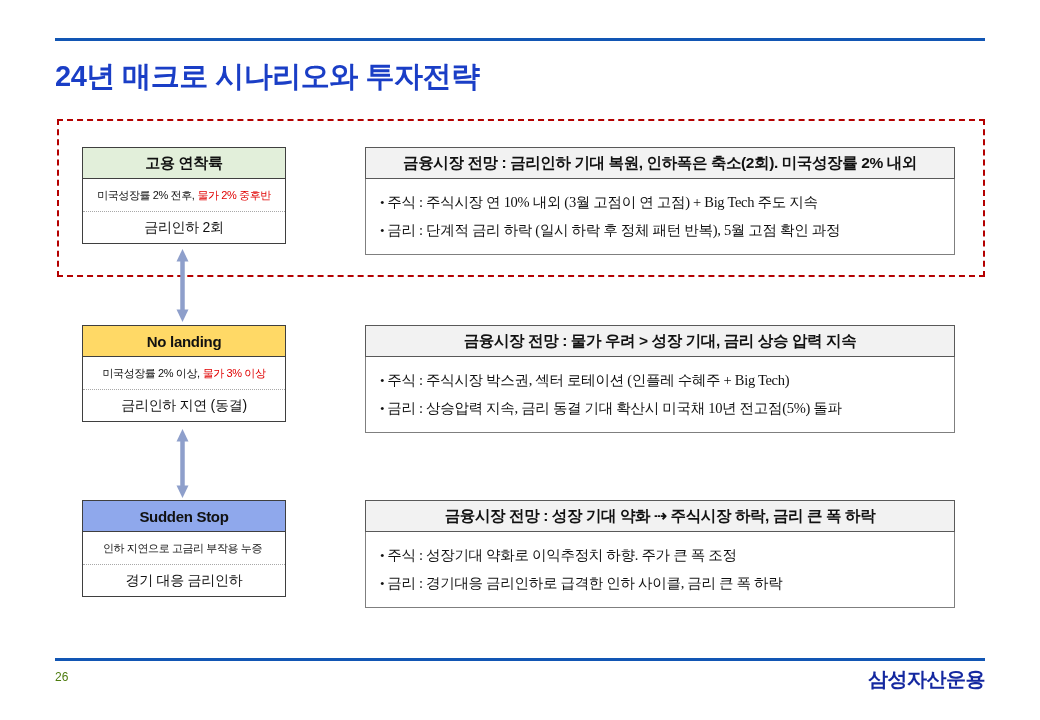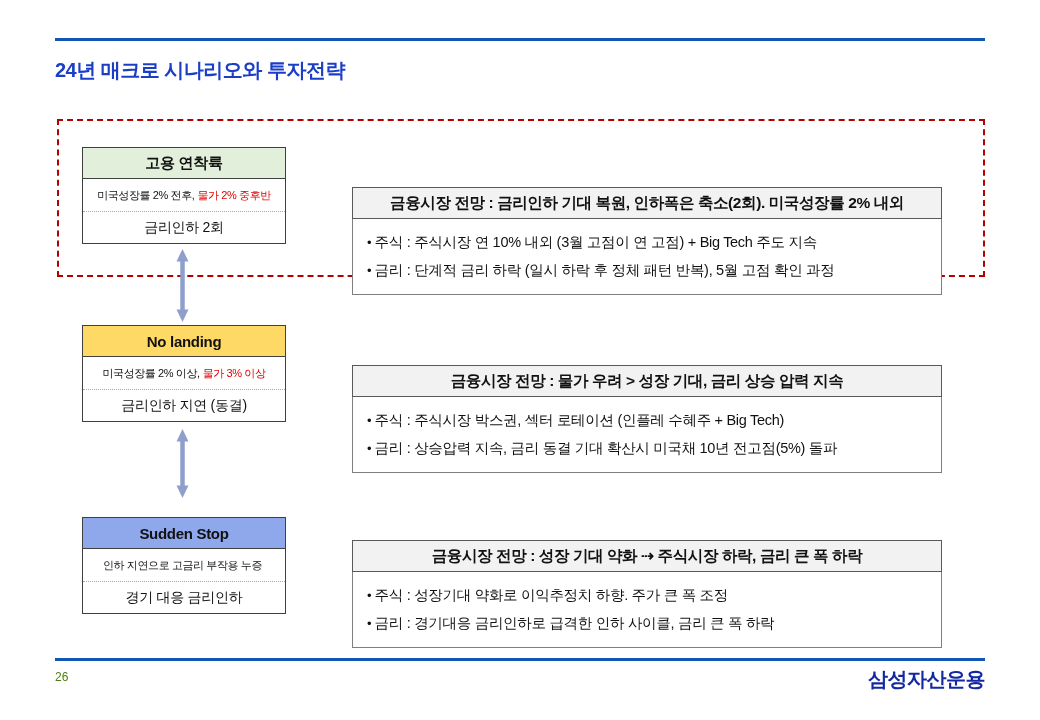--- a/index.html
+++ b/index.html
@@ -12,37 +12,37 @@
     overflow:hidden;
   }
 
   
   .top-rule {
     position:absolute; left:55px; top:38px; width:930px; height:3px;
     background:#1256b4;
   }
   .page-title {
     position:absolute; left:55px; top:57px;
-    font-size:20px; font-weight:bold; color:#1a3ec6; letter-spacing:-0.5px;
+    font-size:29px; font-weight:bold; color:#1a3ec6; letter-spacing:-0.5px;
   }
 
   
   .highlight-box {
     position:absolute; left:57px; top:119px; width:928px; height:158px;
     border:2.5px dashed #b40000;
   }
 
   
   .card {
     position:absolute; left:82px; width:204px;
     background:#fff; border:1.5px solid #3f3f3f;
   }
   .row1 .card { top:147px; }
   .row2 .card { top:325px; }
-  .row3 .card { top:517px; }
+  .row3 .card { top:500px; }
 
   .card-header {
     height:31px; display:flex; align-items:center; justify-content:center;
     font-size:15px; font-weight:bold; border-bottom:1.5px solid #3f3f3f;
     letter-spacing:-0.3px;
   }
   .s1 .card-header { background:#e2efda; }
   .s2 .card-header { background:#ffd966; }
   .s3 .card-header { background:#8fa8ec; }
 
@@ -50,38 +50,39 @@
     height:32px; display:flex; align-items:center; justify-content:center;
     font-size:11px; white-space:nowrap; letter-spacing:-0.4px;
   }
   .cond-red { color:#e00000; margin-left:3px; }
   .card-action {
     height:32px; display:flex; align-items:center; justify-content:center;
     font-size:14px; border-top:1px dotted #a8a8a8; letter-spacing:-0.3px;
   }
 
   
-  .outlook { position:absolute; left:352px; width:590px;margin-top:40px; }
+  .outlook { position:absolute; left:365px; width:590px; }
   .row1 .outlook { top:147px; }
   .row2 .outlook { top:325px; }
   .row3 .outlook { top:500px; }
 
   .outlook-header {
     height:32px; display:flex; align-items:center; justify-content:center;
     background:#f2f2f2; border:1.5px solid #595959;
     font-size:15.5px; font-weight:bold; letter-spacing:-0.4px;
     white-space:nowrap;
   }
   .outlook-body {
     border:1px solid #7f7f7f; border-top:none; background:#fff;
     padding:7px 16px 7px 14px; min-height:70px;
   }
   .bullet-line {
     font-size:14.5px; line-height:23px; margin:5px 0; letter-spacing:-0.3px;
     white-space:nowrap;
+    font-family:Liberation Serif, serif;
   }
   .bullet-line::before { content:"\2022\00a0"; font-size:13px; }
 
   
   .v-arrow { position:absolute; left:175px; }
   .v-arrow.a1 { top:248px; }
   .v-arrow.a2 { top:428px; }
 
   
   .footer-rule {

